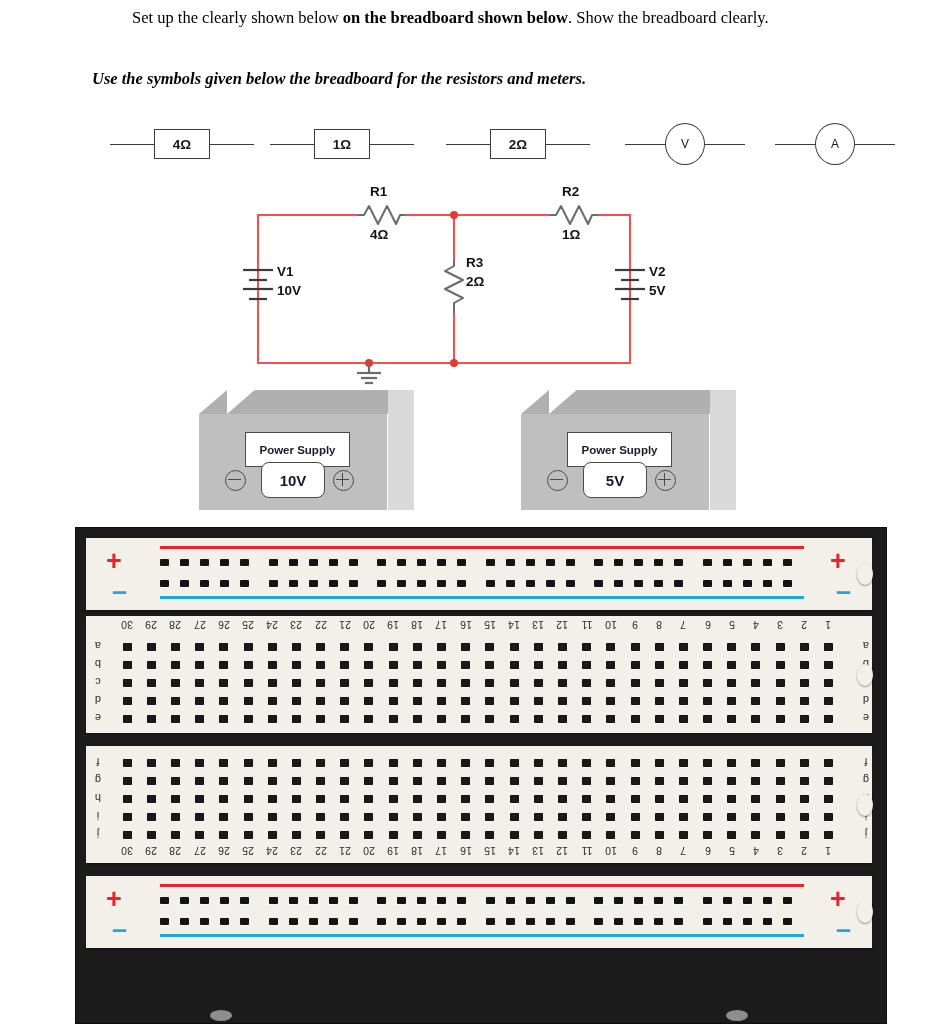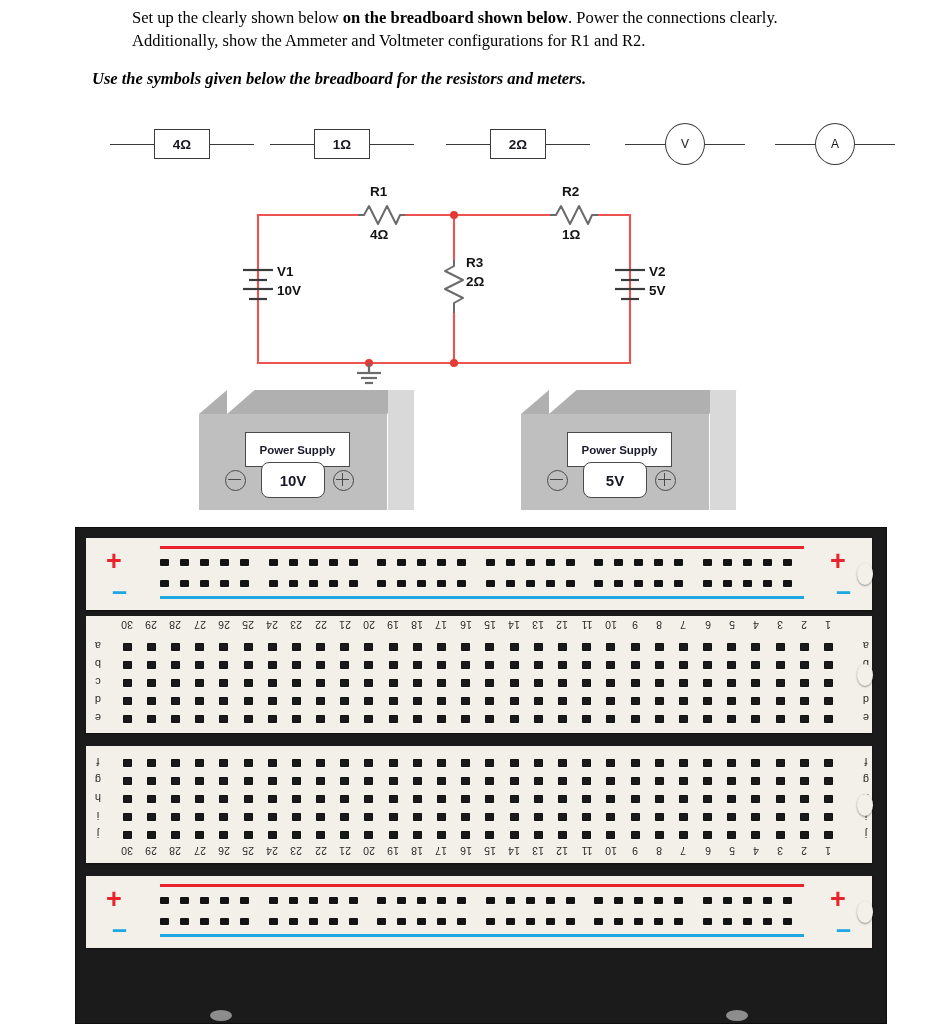--- a/index.html
+++ b/index.html
@@ -111,23 +111,22 @@
 
   .notch{position:absolute;right:-1px;width:16px;height:22px;background:#f3f0ea;border-radius:50%;
          box-shadow:0 1px 2px rgba(0,0,0,.4);}
   .bb-screw{position:absolute;width:22px;height:11px;background:#8d8d8d;border-radius:50%;}
 </style>
 </head>
 <body>
 
 <div id="prompt-block">
   <div id="prompt-line">
-    <span>Set up the clearly shown below </span><b>on the breadboard shown below</b><span>. Power the connections clearly.</span>
+    <span>Set up the clearly shown below </span><b>on the breadboard shown below</b><span>. Show the breadboard clearly.</span>
   </div>
-  <div id="prompt-line2" style="font-size:16.5px;line-height:23px;">Additionally, show the Ammeter and Voltmeter configurations for R1 and R2.</div>
 </div>
 <div id="instruction-line">Use the symbols given below the breadboard for the resistors and meters.</div>
 
 <div id="symbol-row">
 
   <div class="sym" style="left:0px;">
     <div class="lead" style="width:44px;"></div>
     <div class="resbox">4Ω</div>
     <div class="lead" style="width:44px;"></div>
   </div>

